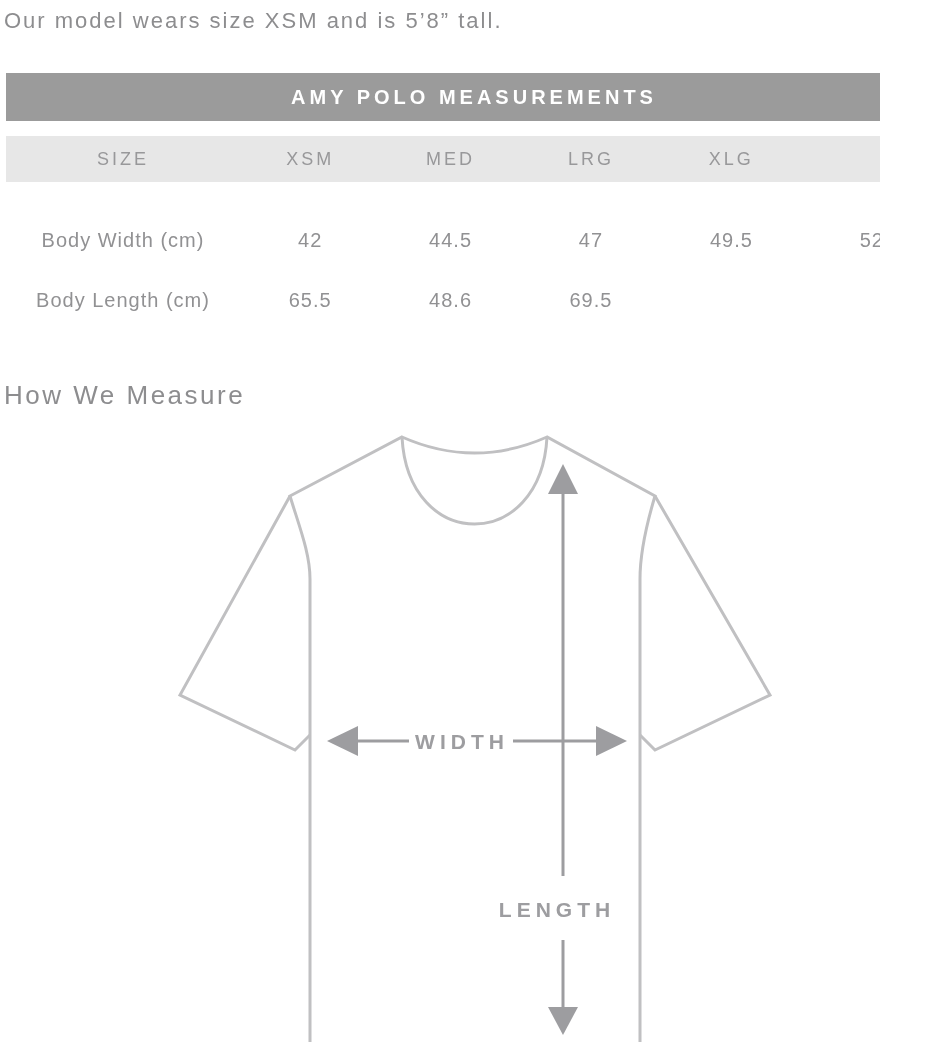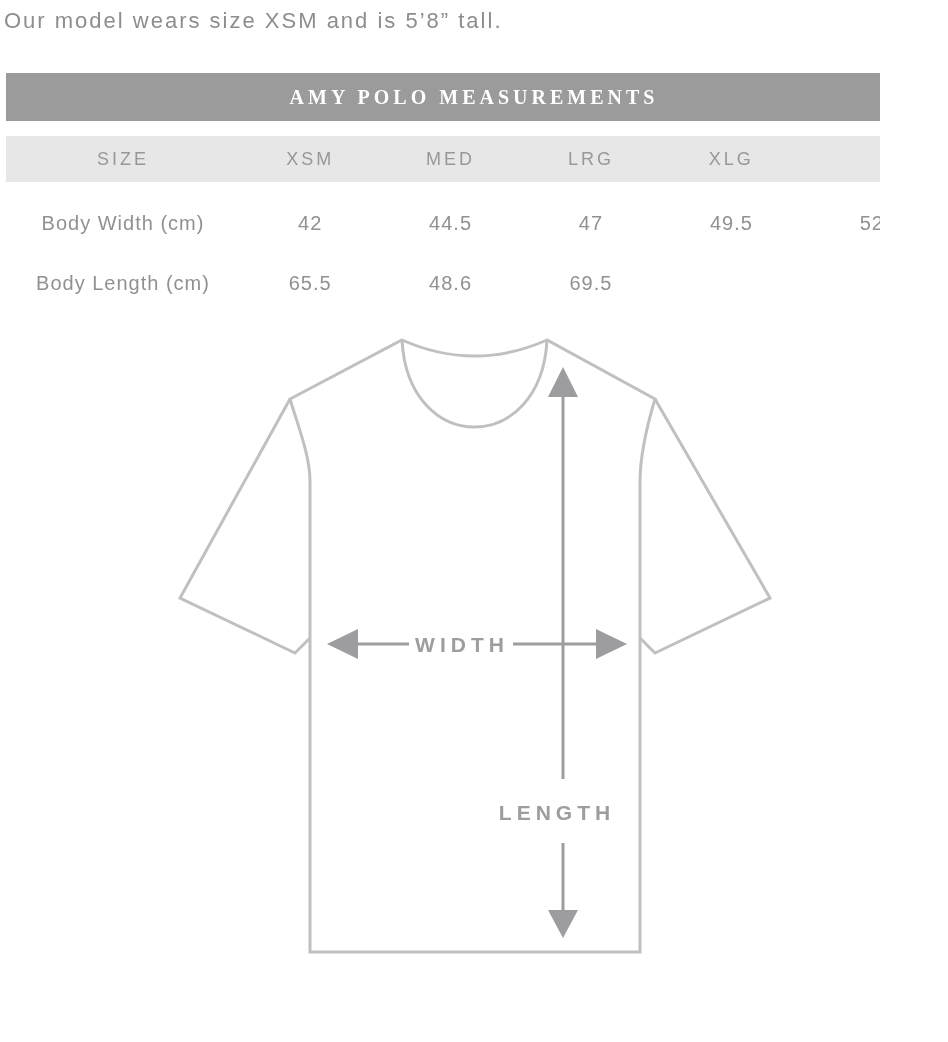--- a/index.html
+++ b/index.html
@@ -31,39 +31,38 @@
   }
   .tbl-title {
     height: 48px;
     line-height: 48px;
     background: var(--table-title-bg, #9b9b9b);
     color: var(--table-title-text, #ffffff);
     text-align: center;
     font-weight: bold;
     font-size: 20px;
     letter-spacing: 4px;
-    font-family: Liberation Serif, serif;
   }
   .tbl-grid {
     display: grid;
     grid-template-columns: 25% 15% 15% 15% 15% 15%;
   }
   .tbl-head {
     margin-top: 15px;
     background: var(--table-header-bg, #e7e7e7);
   }
   .tbl-head .cell {
     height: 46px;
     line-height: 46px;
     text-align: center;
     font-size: 18px;
     letter-spacing: 3px;
     color: var(--table-header-text, #98989a);
   }
-  .tbl-rows { padding-top: 11px; }
+  .tbl-rows { padding-top: 28px; }
   .tbl-row .cell {
     height: 60px;
     line-height: 60px;
     text-align: center;
     font-size: 20px;
     letter-spacing: 1px;
     color: var(--table-text, #919193);
   }
 
   
@@ -128,20 +127,21 @@
       </div>
       <div class="tbl-grid tbl-row">
         <div class="cell">Body Length (cm)</div>
         <div class="cell">65.5</div>
         <div class="cell">48.6</div>
         <div class="cell">69.5</div>
       </div>
     </div>
   </div>
 
+  <h2 class="measure-heading">How We Measure</h2>
 
   <svg class="diagram" width="948" height="634" viewBox="0 408 948 634" xmlns="http://www.w3.org/2000/svg">
 
     <path class="shirt-line" d="M 290 473 L 402 414 Q 474.5 446 547 414 L 655 473
              C 646 503 640 530 640 556 L 640 1026 L 310 1026 L 310 556
              C 310 530 299 503 290 473 Z"></path>
 
     <path class="shirt-line" d="M 402 414 C 408 530 541 530 547 414"></path>
 
     <path class="shirt-line" d="M 290 473 L 180 672 L 295 727 L 310 712"></path>

